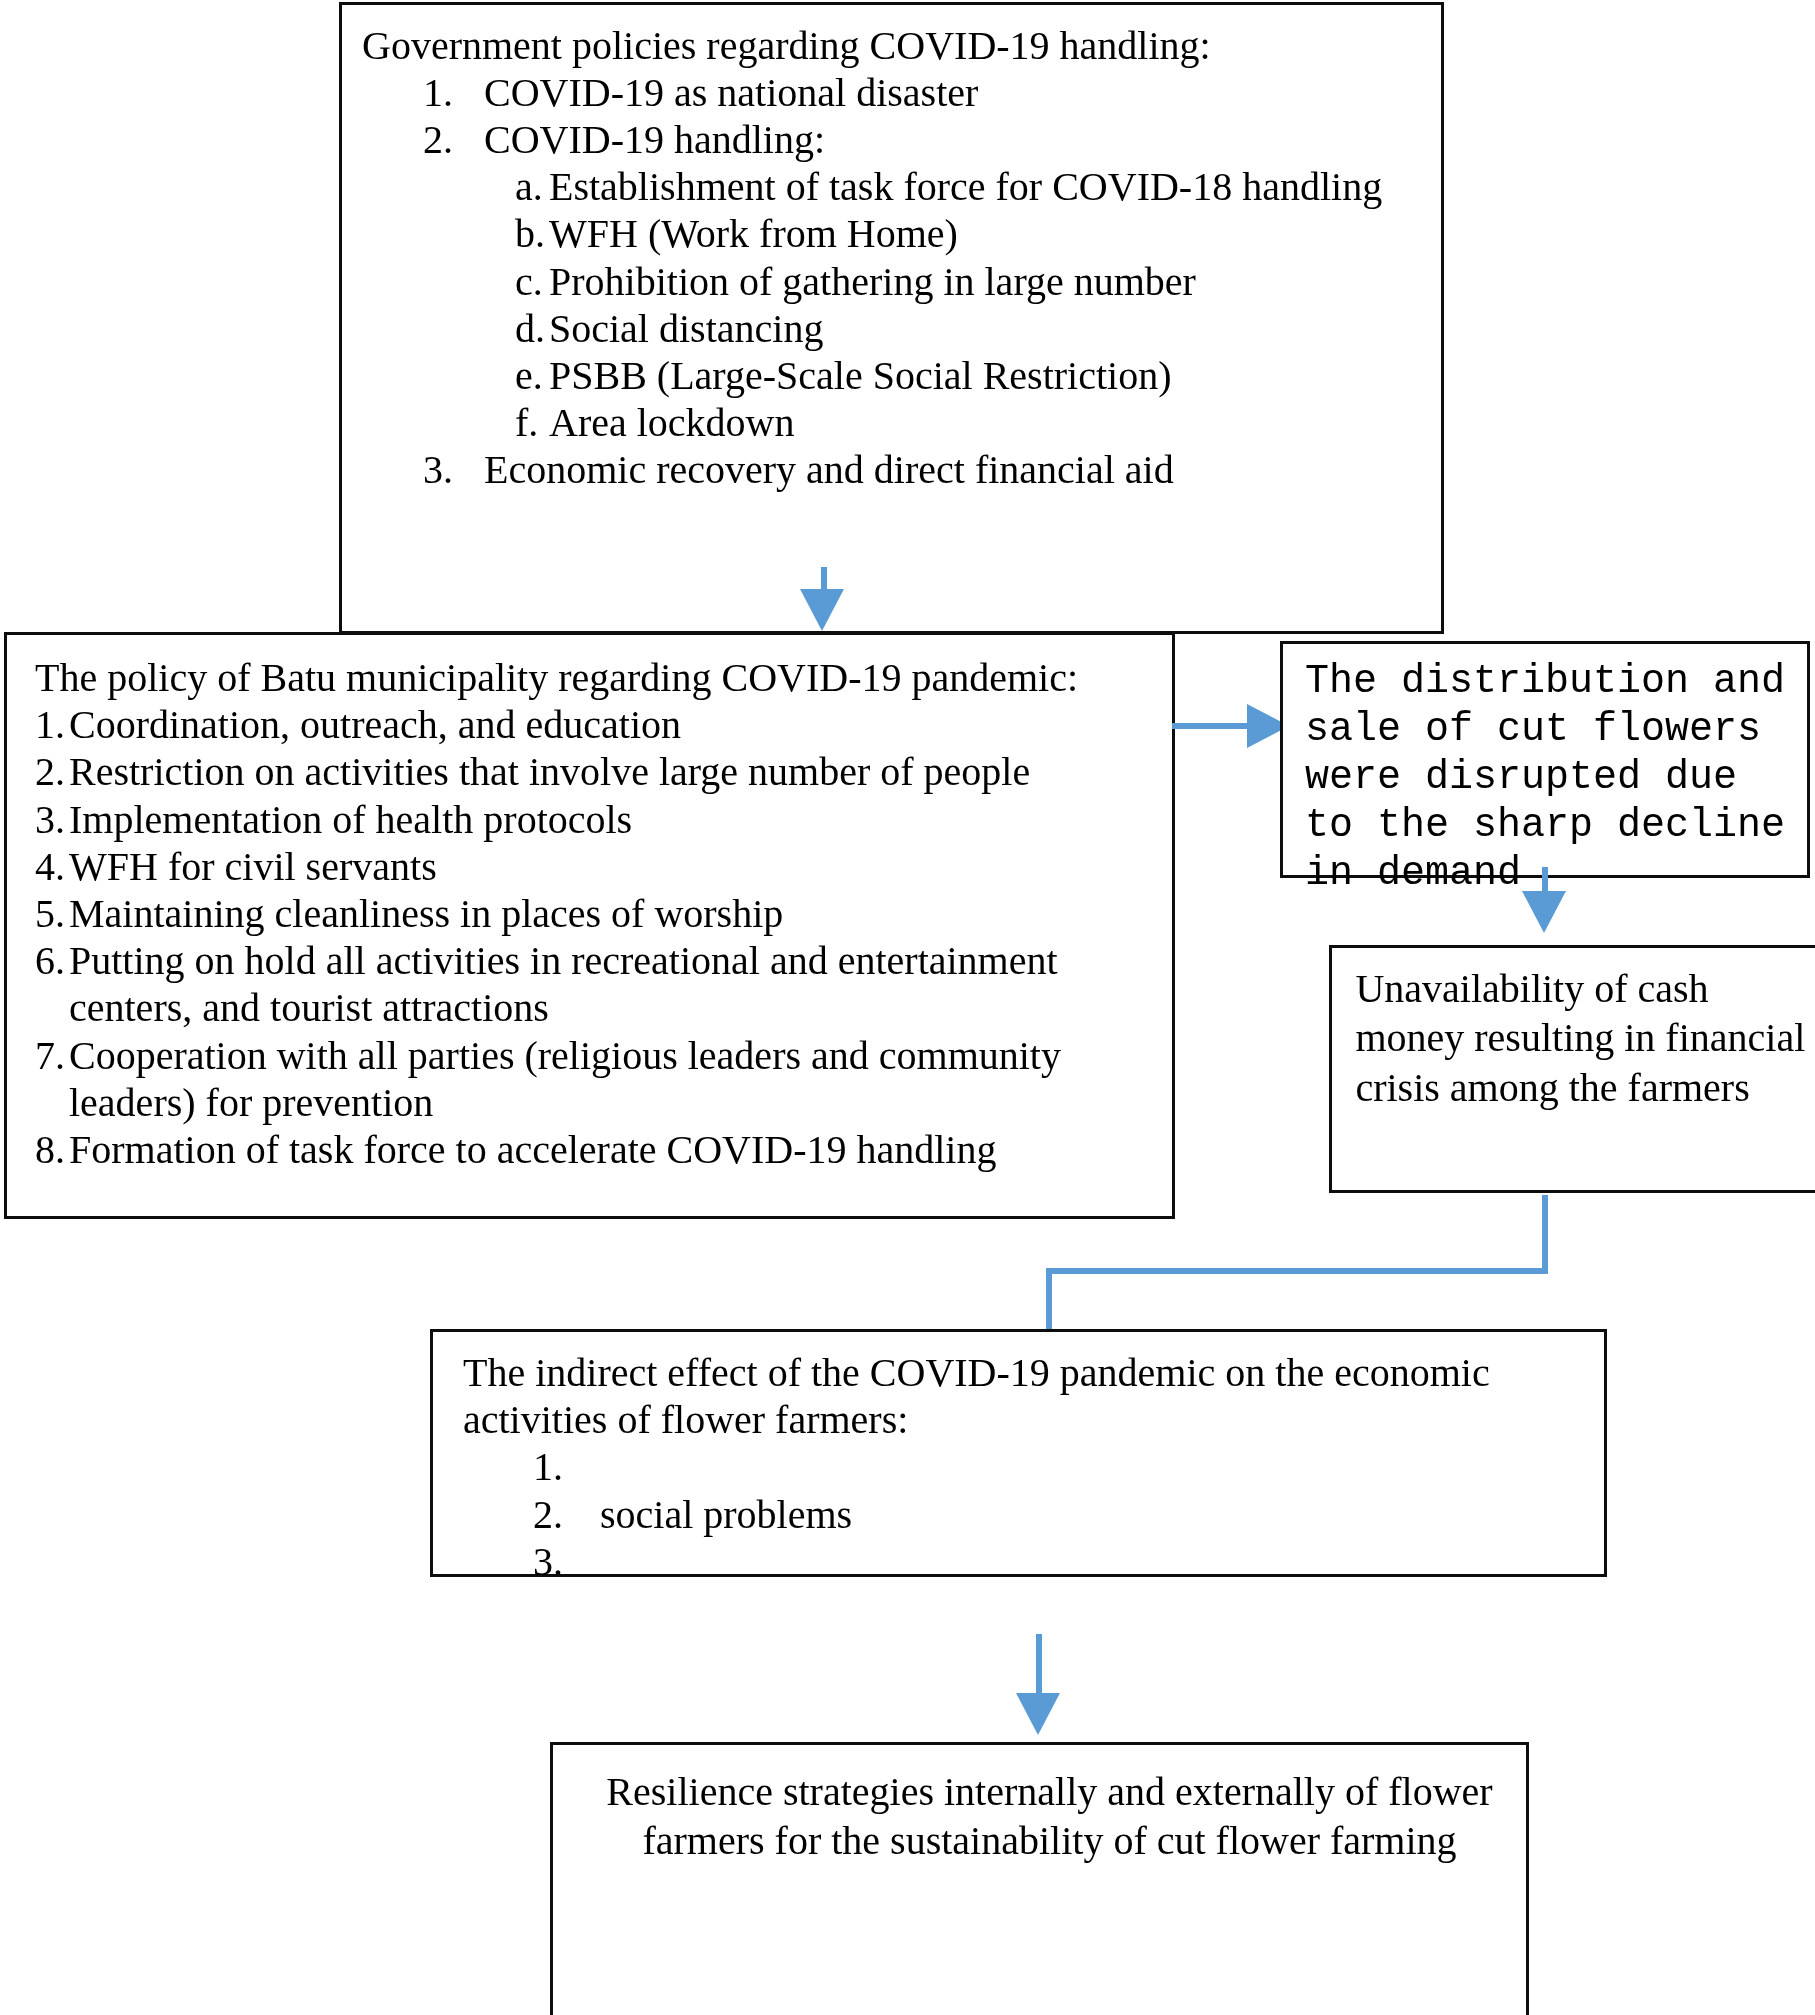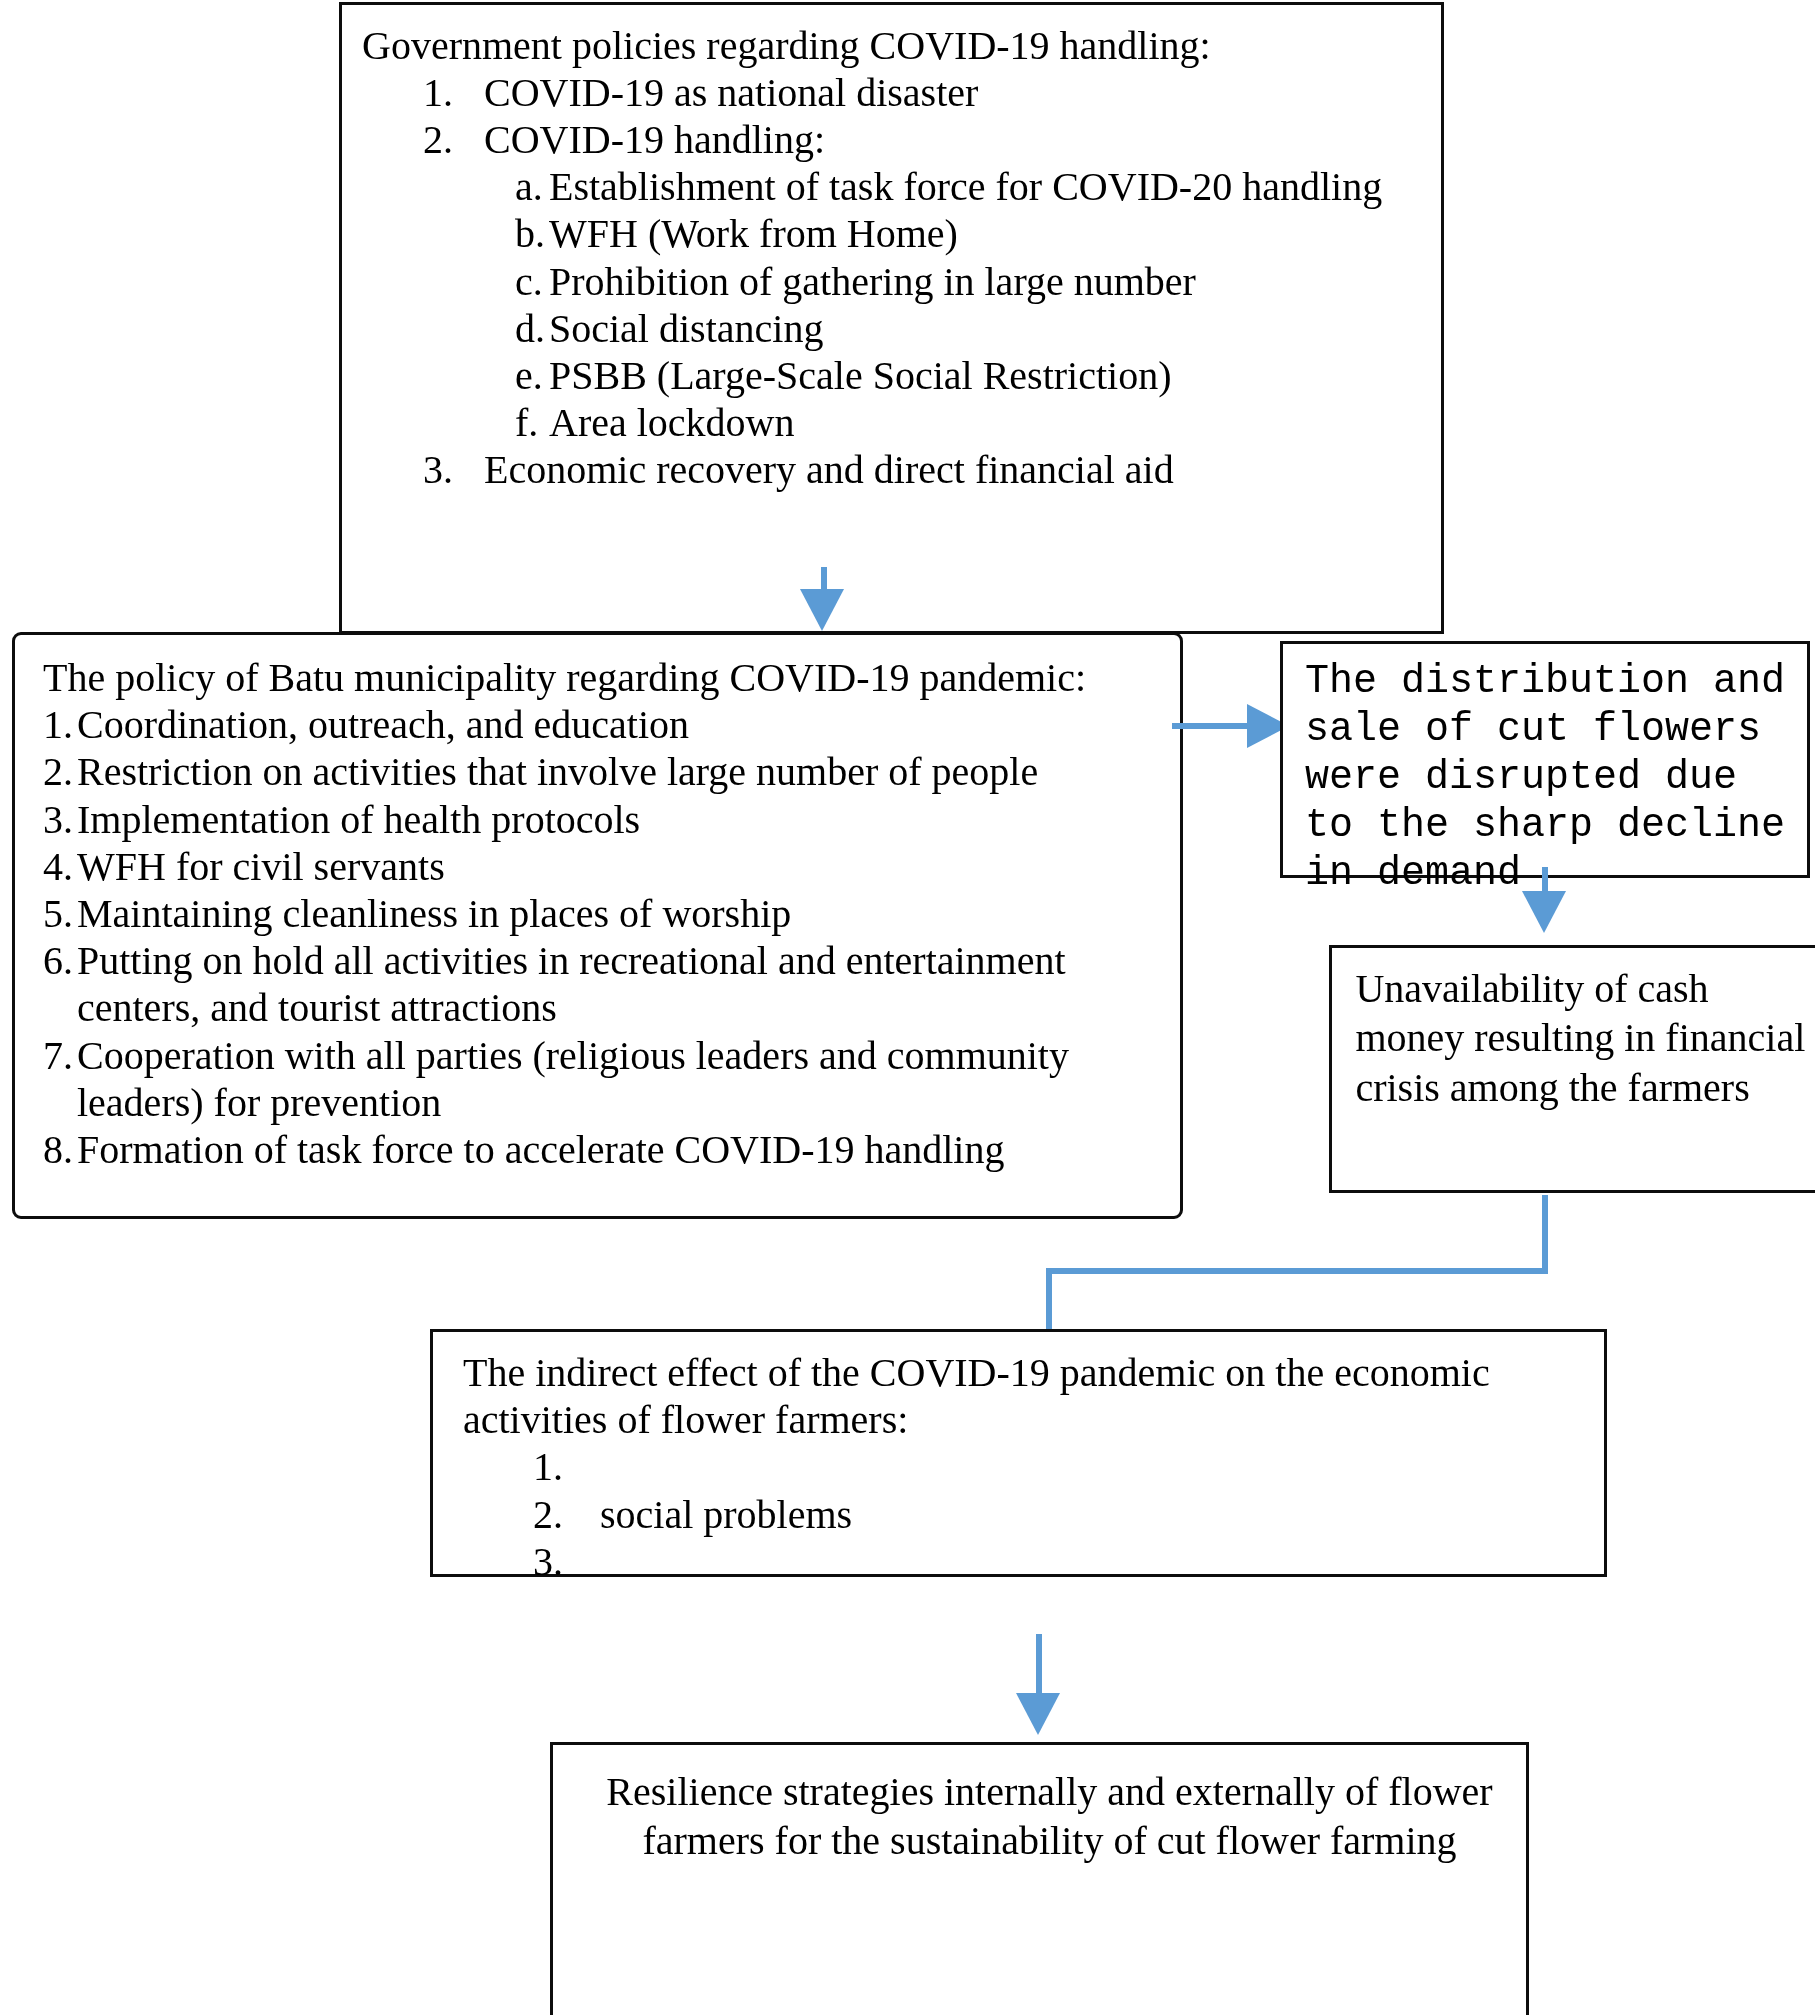--- a/index.html
+++ b/index.html
@@ -15,21 +15,21 @@
 
   
   #box-gov{left:339px;top:1.6px;width:1105px;height:632px;}
   #box-gov .pad{padding:17px 0 0 20px;}
   #box-gov .lvl1{padding-left:61px;}
   #box-gov .lvl1 .mk{width:61px;}
   #box-gov .lvl2{padding-left:153px;}
   #box-gov .lvl2 .mk{width:34px;}
 
   
-  #box-batu{left:12px;top:632px;width:1171px;height:587px;border-radius:9px;}
+  #box-batu{left:4px;top:632px;width:1171px;height:587px;}
   #box-batu .pad{padding:19px 0 0 28px;}
   #box-batu .num .mk{width:34px;}
   #box-batu .num{padding-left:0px;}
   #box-batu .num .tx{padding-right:23.4px;}
 
   
   #box-dist{left:1280px;top:641px;width:530px;height:237px;font-family:Liberation Mono, monospace;}
   #box-dist .pad{padding:14px 17px 0 22px;}
   #box-dist .ttl{line-height:1.2;}
 
@@ -87,21 +87,21 @@
         <span class="tx">COVID-19 as national disaster</span>
       </div>
 
       <div class="li lvl1">
         <span class="mk">2.</span>
         <span class="tx">COVID-19 handling:</span>
       </div>
 
       <div class="li lvl2">
         <span class="mk">a.</span>
-        <span class="tx">Establishment of task force for COVID-20 handling</span>
+        <span class="tx">Establishment of task force for COVID-18 handling</span>
       </div>
       <div class="li lvl2">
         <span class="mk">b.</span>
         <span class="tx">WFH (Work from Home)</span>
       </div>
       <div class="li lvl2">
         <span class="mk">c.</span>
         <span class="tx">Prohibition of gathering in large number</span>
       </div>
       <div class="li lvl2">

